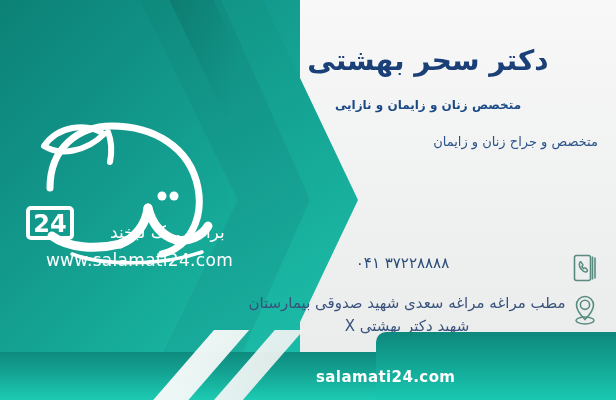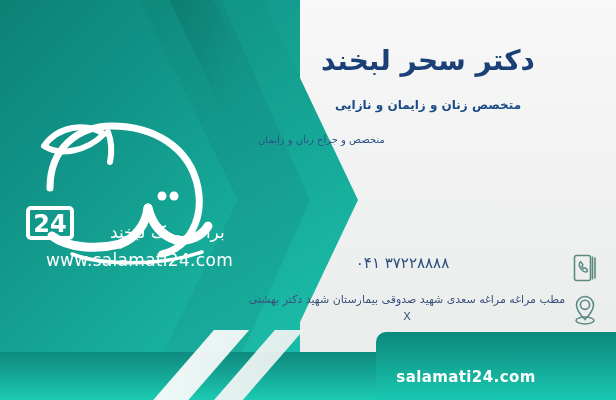--- a/index.html
+++ b/index.html
@@ -113,23 +113,23 @@
     text-align: center;
     color: #1b4a86;
     font-size: 12px;
     font-weight: bold;
     direction: rtl;
   }
   .subtitle2 {
     position: absolute;
     right: 18px; top: 134px;
     width: 340px;
-    text-align: left;
+    text-align: right;
     color: #2b5288;
-    font-size: 10px;
+    font-size: 13px;
     direction: rtl;
   }
 
   
   .contact-row {
     position: absolute;
     display: flex;
     align-items: flex-start;
     direction: rtl;
   }
@@ -150,21 +150,21 @@
     direction: rtl;
     text-align: center;
     padding-top: 6px;
   }
   .phone-text {
     font-size: 15px;
     letter-spacing: 1px;
     color: #2a4d7a;
   }
   .addr-text {
-    font-size: 11px;
+    font-size: 15px;
     line-height: 1.5;
     color: #39527d;
     padding-top: 2px;
     text-align: center;
   }
 
   
   .bottom-bar {
     position: absolute;
     left: 0; bottom: 0;
@@ -175,21 +175,20 @@
     position: absolute;
     right: 0; bottom: 0;
     width: 240px; height: 68px;
     background: linear-gradient(180deg, #0d887c 0%, #12a090 40%, #1ac8b1 100%);
     border-top-left-radius: 10px;
   }
   .bottom-url {
     position: absolute;
     right: 0; bottom: 14px;
     width: 300px;
-    text-align: center;
     color: #ffffff;
     font-size: 15px;
     font-weight: bold;
     letter-spacing: 0.4px;
     direction: ltr;
   }
   .bar-notch {
     position: absolute;
     left: 150px; bottom: 0;
     width: 160px; height: 70px;
@@ -239,21 +238,21 @@
         <text x="38" y="136" text-anchor="middle" fill="#ffffff" font-family="DejaVu Sans, Liberation Sans, sans-serif" font-size="24" font-weight="bold">24</text>
       </g>
 
       <path d="M60 158 C92 170 150 170 190 156" fill="none" stroke="#ffffff" stroke-width="3.5" stroke-linecap="round"></path>
     </svg>
   </div>
 
   <div class="logo-tagline">براحتی یک لبخند</div>
   <div class="logo-url">www.salamati24.com</div>
 
-  <div class="title">دکتر سحر  لبخند</div>
+  <div class="title">دکتر سحر  بهشتی</div>
   <div class="subtitle">متخصص زنان  و زایمان  و نازایی</div>
   <div class="subtitle2">متخصص و جراح زنان و زایمان</div>
 
   <div class="contact-row row-phone">
     <div class="icon-box">
       <svg width="24" height="28" viewBox="0 0 24 28" xmlns="http://www.w3.org/2000/svg" aria-hidden="true">
         <rect x="1.5" y="1.5" width="16" height="25" rx="2" fill="none" stroke="#5a8b80" stroke-width="1.6"></rect>
         <line x1="19.5" y1="2.5" x2="19.5" y2="25.5" stroke="#5a8b80" stroke-width="1.6"></line>
         <line x1="22" y1="3.5" x2="22" y2="24.5" stroke="#5a8b80" stroke-width="1.6"></line>
         <path d="M7 8 C6 10 6.4 13 8.3 15.2 C10.2 17.4 12.6 18.4 13.8 17.6 C14.4 17.2 14.6 16.4 14.2 15.8 L12.6 14 C12.2 13.6 11.6 13.7 11.2 14 L10.6 14.6 C9.8 14 9.2 13.3 8.8 12.4 L9.5 11.8 C9.9 11.5 10 10.9 9.7 10.4 L8.2 8.4 C7.8 7.8 7.4 7.6 7 8 Z" fill="none" stroke="#5a8b80" stroke-width="1.5" stroke-linejoin="round"></path>

